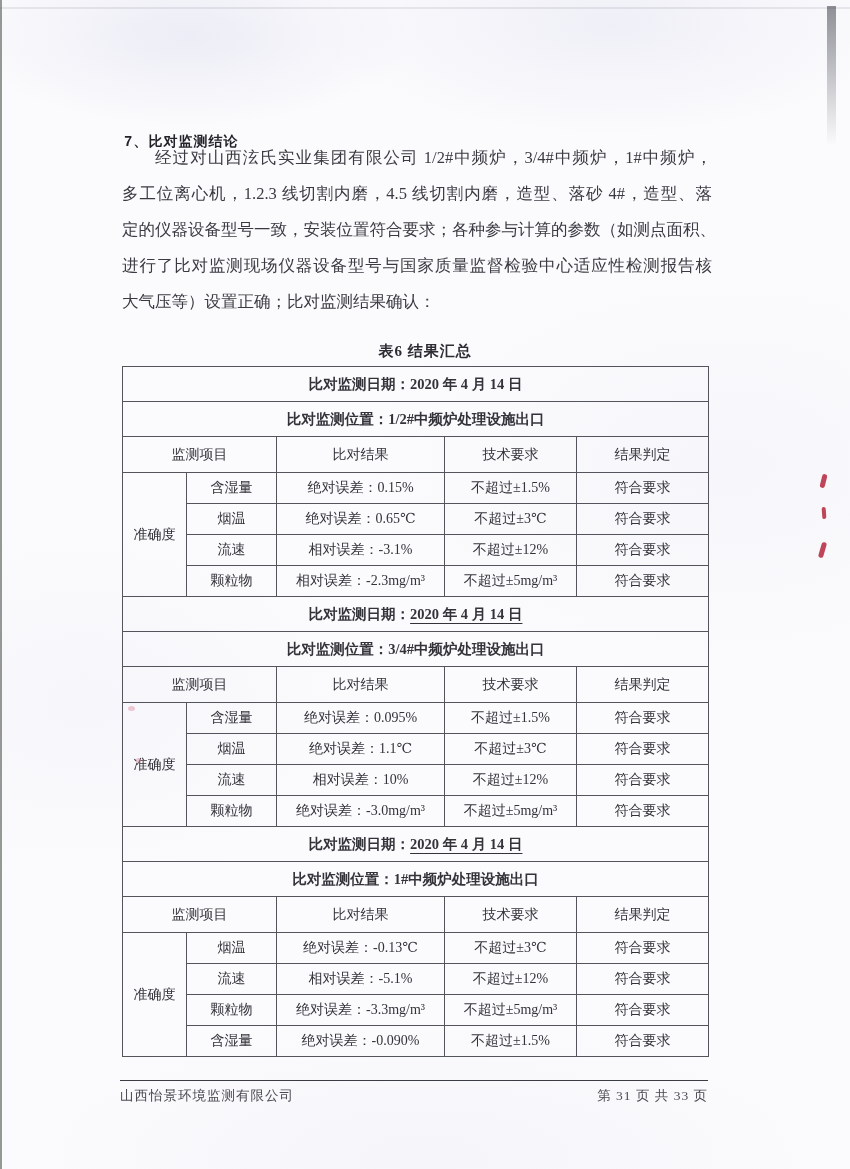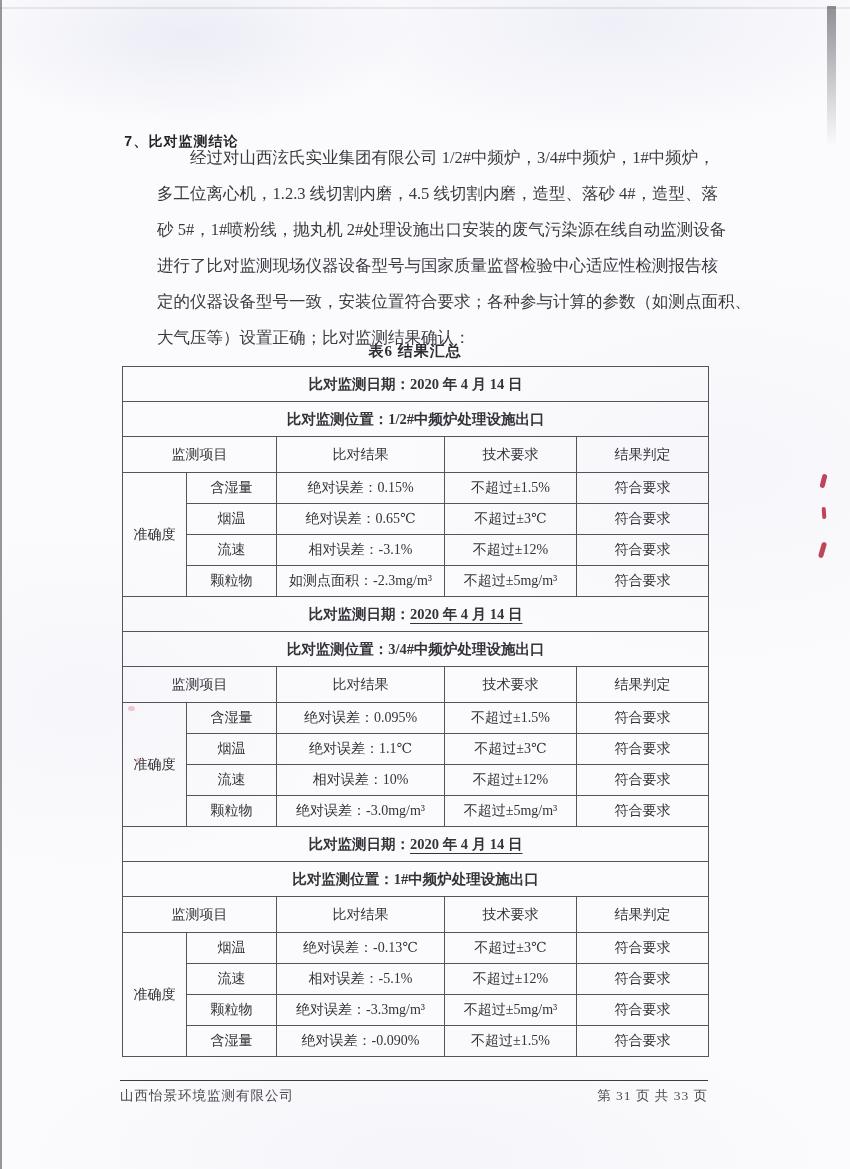--- a/index.html
+++ b/index.html
@@ -23,25 +23,25 @@
   .edge-left{position:absolute;left:0;top:0;width:2px;height:1169px;background:rgba(66,72,66,0.55);}
   .edge-top{position:absolute;left:0;top:7px;width:850px;height:2px;background:rgba(110,112,130,0.14);}
   .edge-right-top{position:absolute;left:827px;top:6px;width:9px;height:140px;
     background:linear-gradient(to bottom, rgba(55,58,66,0.55), rgba(55,58,66,0));}
   .heading{
     position:absolute;left:124px;top:98px;
     font-family:Liberation Mono, monospace;
     font-size:14px;font-weight:700;color:#23232a;letter-spacing:1px;margin-top:35px;
   }
   .para{position:absolute;left:122px;top:140px;width:590px;font-size:16.5px;color:#3a3a42;}
-  .pline{height:36px;line-height:36px;text-align:justify;text-align-last:justify;white-space:nowrap;margin-left:35px;}
+  .pline{height:36px;line-height:36px;text-align:justify;text-align-last:justify;white-space:nowrap;}
   .pline.first{text-indent:2em;}
   .pline.last{text-align:left;text-align-last:left;}
   .caption{
-    position:absolute;left:122px;top:342px;width:586px;text-align:center;
+    position:absolute;left:132px;top:342px;width:586px;text-align:center;
     font-size:15px;font-weight:700;color:#2c2c33;letter-spacing:1px;
   }
   table.results{
     position:absolute;left:122px;top:366px;width:586px;
     border-collapse:collapse;table-layout:fixed;
     font-size:14px;color:#33333a;
   }
   table.results td{
     border:1px solid #54545c;text-align:center;vertical-align:middle;
     padding:0 2px;overflow:hidden;white-space:nowrap;
@@ -72,23 +72,22 @@
 
   <div class="edge-left"></div>
   <div class="edge-top"></div>
   <div class="edge-right-top"></div>
 
   <div class="heading">7、比对监测结论</div>
 
   <div class="para">
     <div class="pline first">经过对山西泫氏实业集团有限公司 1/2#中频炉，3/4#中频炉，1#中频炉，</div>
     <div class="pline">多工位离心机，1.2.3 线切割内磨，4.5 线切割内磨，造型、落砂 4#，造型、落</div>
-    <div class="pline">砂 5#，1#喷粉线，抛丸机 2#处理设施出口安装的废气污染源在线自动监测设备</div>
+    <div class="pline">定的仪器设备型号一致，安装位置符合要求；各种参与计算的参数（如测点面积、</div>
     <div class="pline">进行了比对监测现场仪器设备型号与国家质量监督检验中心适应性检测报告核</div>
-    <div class="pline">定的仪器设备型号一致，安装位置符合要求；各种参与计算的参数（如测点面积、</div>
     <div class="pline last">大气压等）设置正确；比对监测结果确认：</div>
   </div>
 
   <div class="caption">表6  结果汇总</div>
 
   <table class="results">
     <colgroup>
       <col style="width:64px">
         <col style="width:90px">
         <col style="width:168px">
@@ -122,21 +121,21 @@
           <td>符合要求</td>
         </tr>
         <tr class="r-data">
           <td>流速</td>
           <td>相对误差：-3.1%</td>
           <td>不超过±12%</td>
           <td>符合要求</td>
         </tr>
         <tr class="r-data">
           <td>颗粒物</td>
-          <td>如测点面积：-2.3mg/m³</td>
+          <td>相对误差：-2.3mg/m³</td>
           <td>不超过±5mg/m³</td>
           <td>符合要求</td>
         </tr>
         <tr class="r-date">
           <td colspan="5"><span>比对监测日期：</span><span class="u">2020 年 4 月 14 日</span></td>
         </tr>
         <tr class="r-loc">
           <td colspan="5">比对监测位置：3/4#中频炉处理设施出口</td>
         </tr>
         <tr class="r-head">

